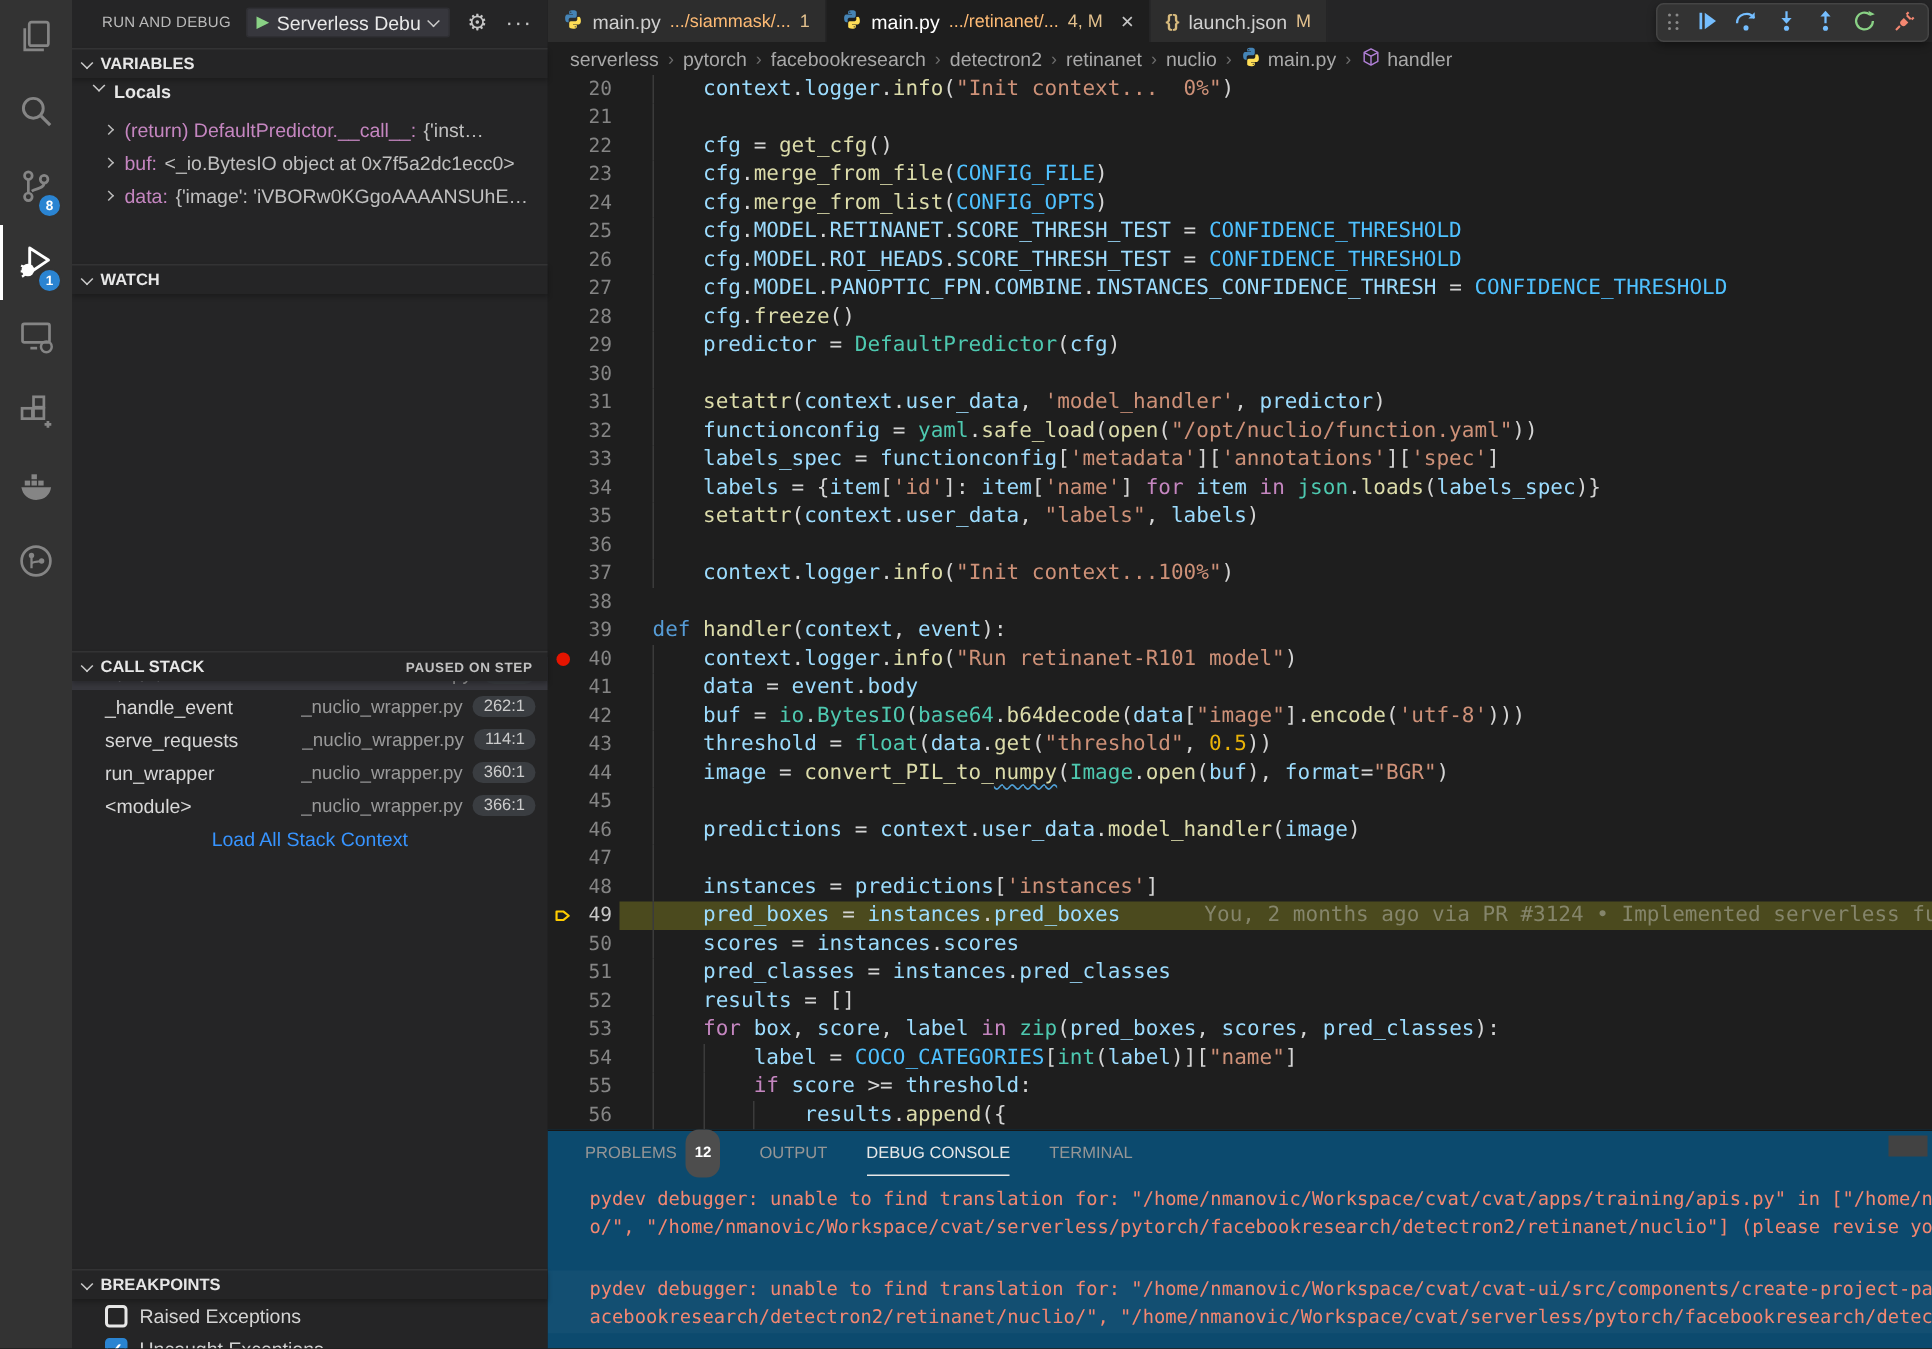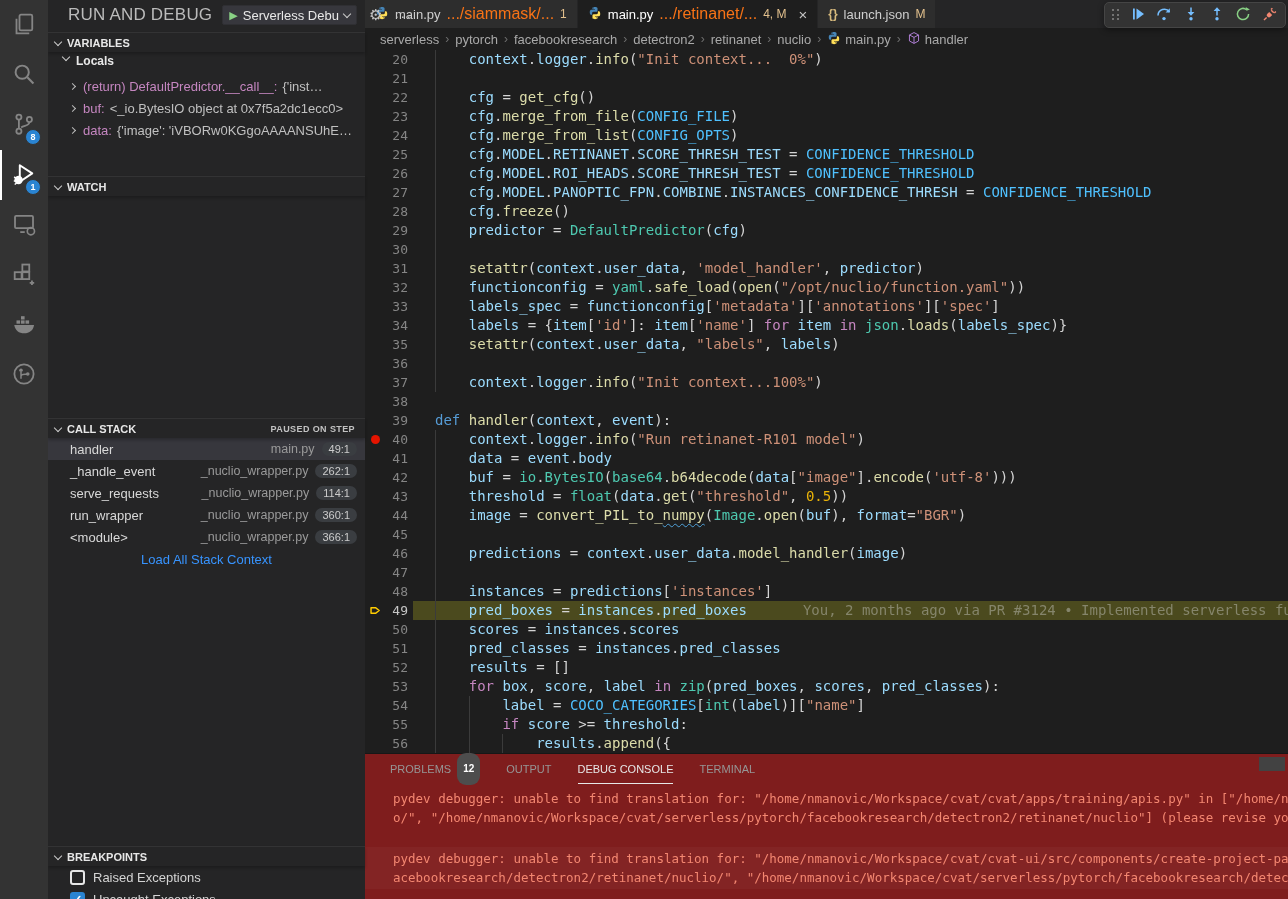--- a/index.html
+++ b/index.html
@@ -8,21 +8,21 @@
 
   
   .activitybar{position:absolute;left:0;top:0;width:48px;height:100%;background:#333333;z-index:5}
   .ab-item{position:relative;height:50px;display:flex;align-items:center;justify-content:center;color:#858585;border-left:2px solid transparent;border-right:2px solid transparent}
   .ab-item.active{color:#ffffff;border-left-color:#ffffff}
   .ab-badge{position:absolute;right:5px;bottom:5px;background:#2a84d2;color:#fff;border-radius:50%;min-width:16px;height:16px;font-size:9px;font-weight:bold;display:flex;align-items:center;justify-content:center;border:1px solid #333}
 
   
   .sidebar{position:absolute;left:48px;top:0;width:317px;height:100%;background:#252526;z-index:4}
   .sb-titlebar{position:absolute;top:0;left:0;right:0;height:30px;display:flex;align-items:center;padding:0 10px 0 20px}
-  .sb-title{font-size:17px;color:#bbbbbb;white-space:nowrap;letter-spacing:.2px}
+  .sb-title{font-size:10px;color:#bbbbbb;white-space:nowrap;letter-spacing:.2px}
   .launch-select{margin-left:10px;height:20px;background:#37373d;border:1px solid #2f2f33;border-radius:2px;display:flex;align-items:center;padding:0 6px;gap:5px;max-width:150px;flex:1}
   .launch-select .play{color:#89d185;font-size:11px;line-height:1}
   .launch-select .lbl{color:#e8e8e8;font-size:13px;white-space:nowrap;overflow:hidden}
   .chev{width:6px;height:6px;border-left:1px solid #cccccc;border-bottom:1px solid #cccccc;transform:rotate(-45deg);flex:none;margin-top:-3px}
   .sb-gear{margin-left:12px;font-size:15px;color:#c5c5c5}
   .sb-more{margin-left:12px;font-size:15px;color:#c5c5c5;letter-spacing:1px}
 
   .section-header{position:absolute;left:0;right:0;height:20px;display:flex;align-items:center;gap:3px;padding-left:4px;font-size:11px;font-weight:bold;color:#e7e7e7;background:#252526;border-top:1px solid rgba(97,97,97,.25);box-shadow:0 2px 3px rgba(0,0,0,.25);z-index:2}
   .sec-chev{width:6px;height:6px;border-left:1px solid #cccccc;border-bottom:1px solid #cccccc;transform:rotate(-45deg);margin:0 3px 2px 3px;flex:none}
   .sec-right{margin-left:auto;padding-right:10px;font-size:9px;font-weight:bold;letter-spacing:.4px;color:#c2c2c2}
@@ -47,21 +47,21 @@
   .cb{width:15px;height:15px;border:2px solid #e7e7e7;border-radius:3px;flex:none}
   .cb.checked{background:#2a84d2;border-color:#2a84d2;color:#fff;font-size:11px;font-weight:bold;display:flex;align-items:center;justify-content:center}
 
   
   .editor{position:absolute;left:365px;top:0;right:0;height:753px;background:#1e1e1e;overflow:hidden}
   .tabbar{position:absolute;top:0;left:0;right:0;height:28px;background:#252526;display:flex}
   .tab{display:flex;align-items:center;gap:6px;padding:0 10px;background:#2d2d2d;border-right:1px solid #252526;font-size:13px;white-space:nowrap}
   .tab.active{background:#1e1e1e}
   .tab .tname{color:#cfcfcf}
   .tab.active .tname{color:#ffffff}
-  .tab .tdir{font-size:16px;color:#f97316}
+  .tab .tdir{font-size:12px;color:#fdba74}
   .tab .tbadge{color:#e2c08d;font-size:12px}
   .tab .tclose{color:#c5c5c5;font-size:15px;margin-left:6px;line-height:1}
   .json-glyph{color:#d7ba7d;font-weight:bold;font-size:12px}
 
   .breadcrumbs{position:absolute;top:28px;left:0;right:0;height:22px;display:flex;align-items:center;padding-left:15px;gap:6px;font-size:13px;color:#a9a9a9;white-space:nowrap}
   .bc-sep{color:#6e6e6e;font-size:12px}
   .bc-item{display:flex;align-items:center;gap:4px}
 
   .codelines{position:absolute;top:50px;left:0;right:0;font-family:"DejaVu Sans Mono",monospace;font-size:14px;line-height:19px;white-space:pre}
   .cl{display:flex;height:19px;position:relative}
@@ -77,21 +77,21 @@
   .tk-s{color:#ce9178}.tk-n{color:#eab308}.tk-t{color:#4ec9b0}.tk-c{color:#4fc1ff}.tk-p{color:#d4d4d4}
   .tk-fq{color:#dcdcaa;text-decoration:underline;text-decoration-style:wavy;text-decoration-color:#4fa1d8;text-underline-offset:3px;text-decoration-thickness:1px}
 
   
   .dbgbar{position:absolute;top:2px;right:2px;width:182px;height:26px;background:#333333;border:1px solid #454545;border-radius:5px;display:flex;align-items:center;padding:0 4px;gap:4px;box-shadow:0 2px 6px rgba(0,0,0,.4);z-index:10}
   .grip{display:grid;grid-template-columns:3px 3px;grid-auto-rows:3px;gap:1.5px;margin:0 3px}
   .grip i{width:2px;height:2px;background:#8a8a8a;border-radius:50%}
   .dbtn{width:24px;height:24px;display:flex;align-items:center;justify-content:center}
 
   
-  .panel{position:absolute;left:365px;top:753px;right:0;bottom:0;background:#7f1d1d;border-top:1px solid #171717}
+  .panel{position:absolute;left:365px;top:753px;right:0;bottom:0;background:#0c4a6e;border-top:1px solid #171717}
   .panel-tabs{height:30px;display:flex;align-items:center;padding-left:25px;gap:26px;font-size:11px;color:#969696}
   .ptab{display:flex;align-items:center;gap:6px;height:100%;line-height:30px}
   .ptab.active{color:#e7e7e7;box-shadow:inset 0 -1px 0 #e7e7e7}
   .pbadge{background:#4d4d4d;color:#ffffff;border-radius:9px;padding:1px 6px;font-size:10px;font-weight:bold}
   .console{padding-top:5px;font-family:"DejaVu Sans Mono",monospace;font-size:12.5px;line-height:19px;white-space:pre;overflow:hidden}
   .con-block{padding:0 0 2px 28px}
   .con-block.alt{margin-top:18px;background:rgba(255,255,255,.03);padding-top:2px}
   .con-line{color:#f48771}
   .pscroll{position:absolute;top:3px;right:3px;width:26px;height:14px;background:#424242}
 </style>
@@ -199,21 +199,21 @@
         <span class="var-val">{'image': 'iVBORw0KGgoAAAANSUhE…</span>
       </div>
     </div>
 
   <div class="section-header" style="top:176px">
     <span class="sec-chev"></span>
     <span>WATCH</span>
   </div>
   <div style="position:absolute;top:196px;left:0;right:0;height:222px"></div>
 
-  <div class="section-header" style="top:418px">
+  <div class="section-header" style="top:434px">
     <span class="sec-chev"></span>
     <span>CALL STACK</span>
     <span class="sec-right">PAUSED ON STEP</span>
   </div>
   <div class="callstack-body" id="csbody">
       <div class="cs-row selected">
         <span class="cs-fn">handler</span>
         <span class="cs-file">main.py</span>
         <span class="cs-pos">49:1</span>
       </div>

